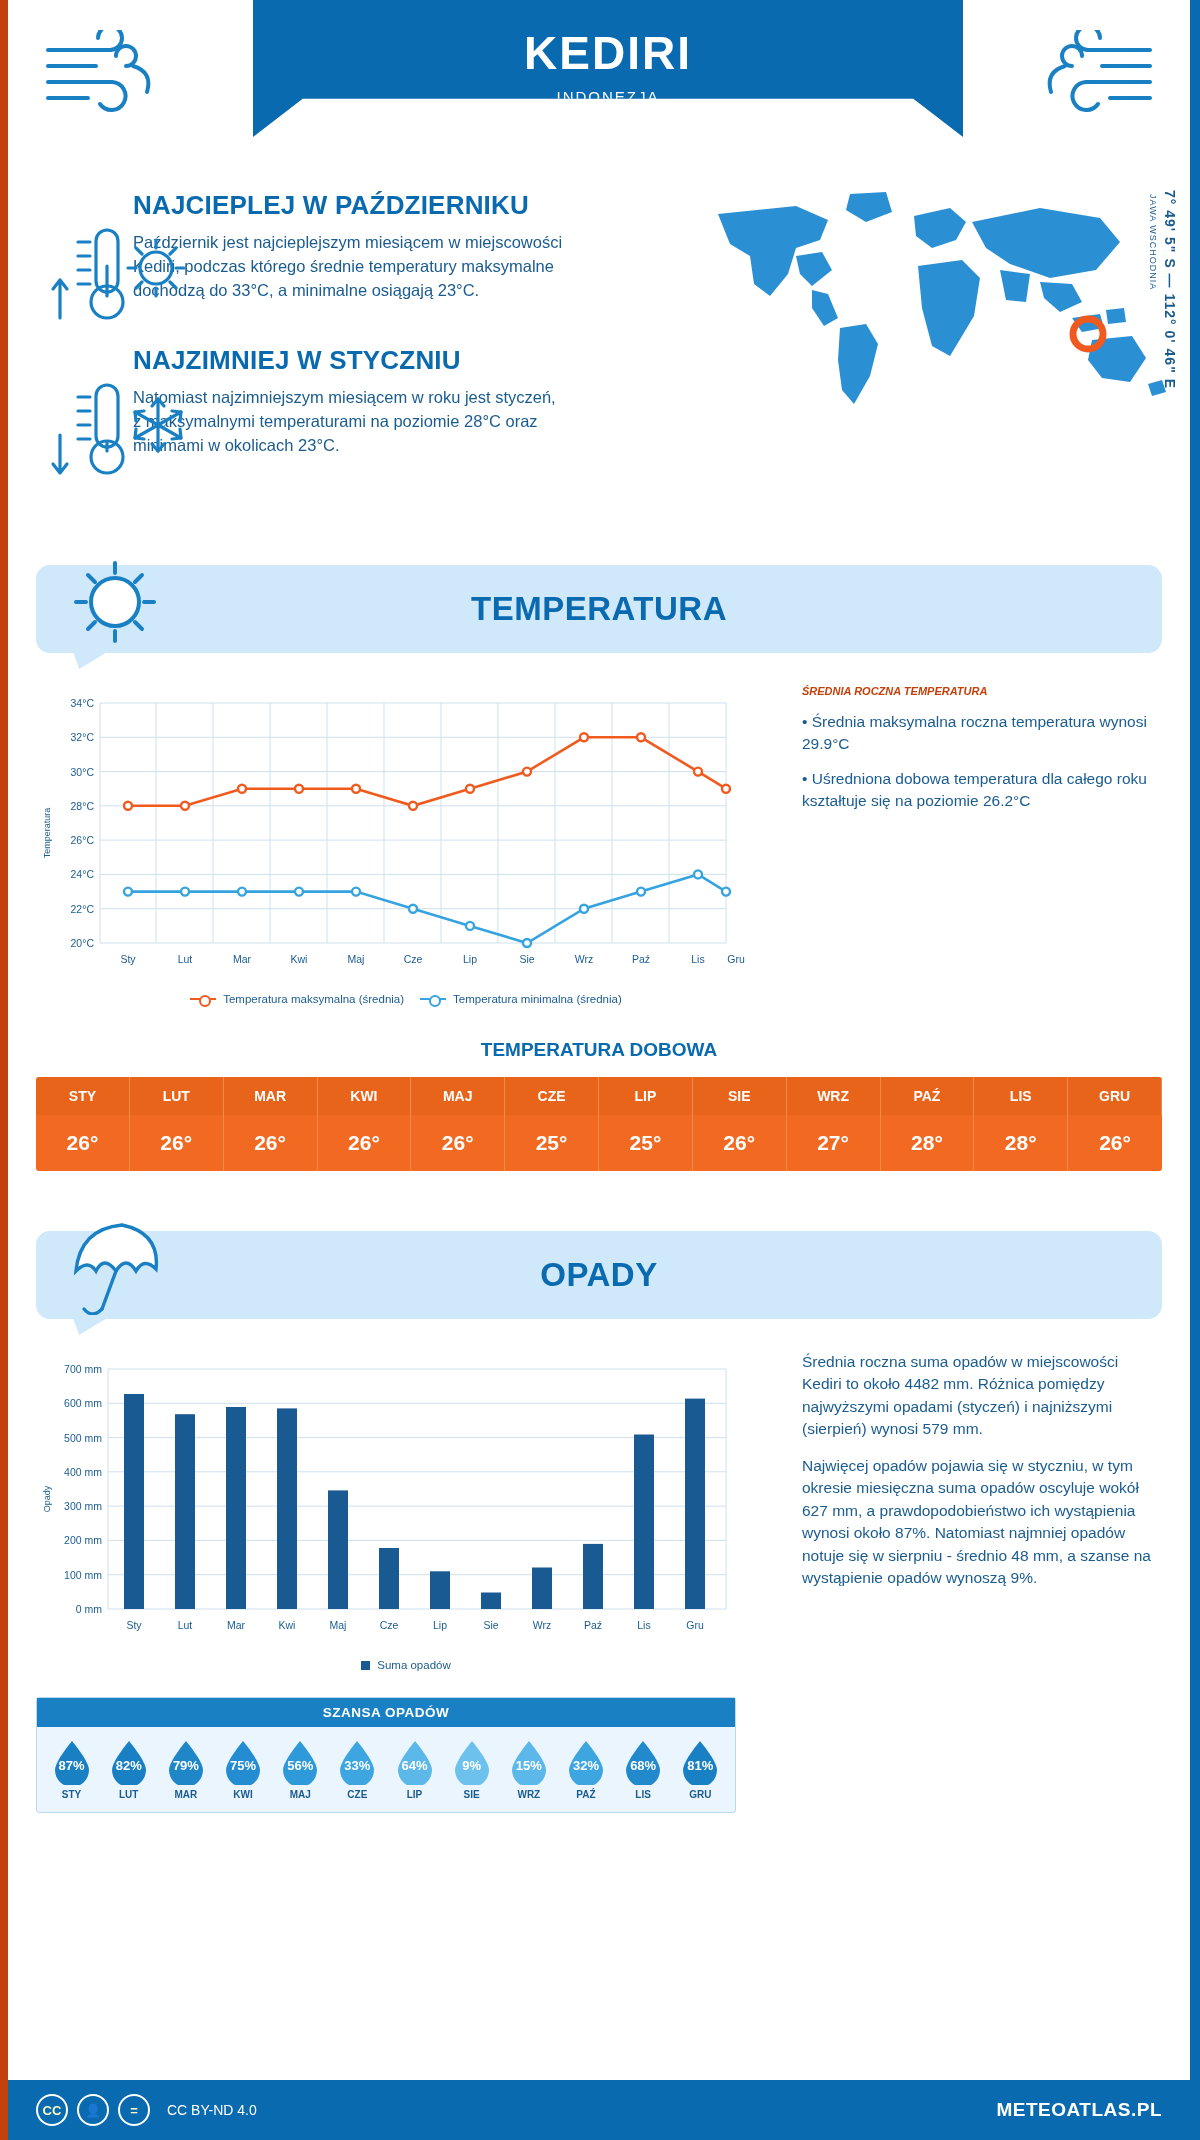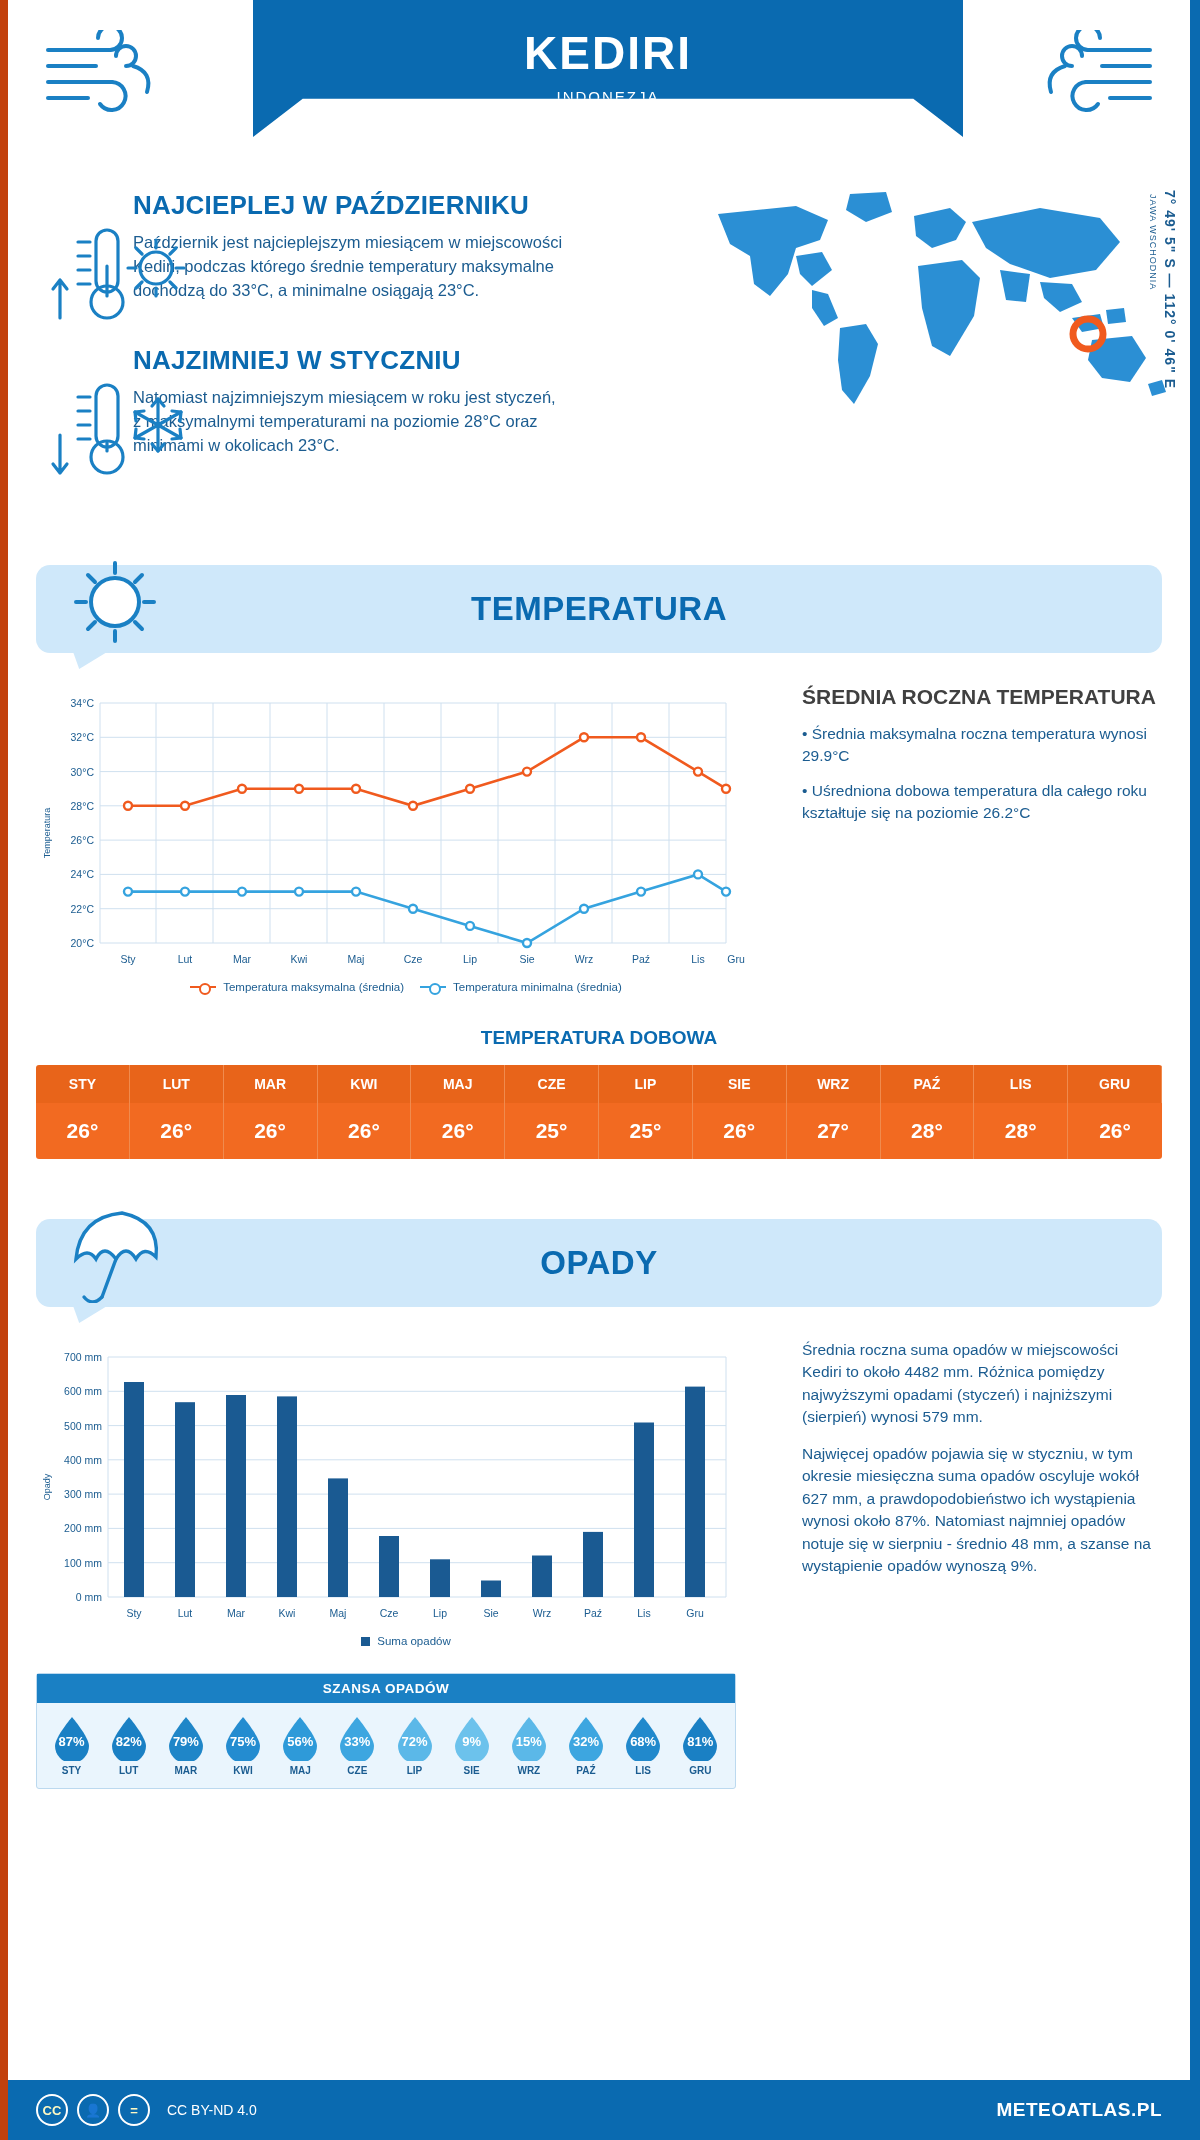--- a/index.html
+++ b/index.html
@@ -154,24 +154,25 @@
   }
 
   
   .chart-row {
     display: flex;
     padding: 20px 28px 0 28px;
   }
   .chart-col { width: 740px; }
   .side-col { flex: 1; padding-left: 26px; padding-top: 12px; }
   .side-title {
-    font-size: 21px;
-    font-weight: bold;
-    color: #404040;
+    font-size: 11px;
+    font-weight: bold;
+    color: #c2410c;
     margin: 0 0 14px 0;
+    font-style: italic;
   }
   .side-item {
     font-size: 15.5px;
     line-height: 1.4;
     color: #1b5c90;
     margin: 0 0 14px 0;
   }
   .side-para {
     font-size: 15.5px;
     line-height: 1.45;
@@ -184,21 +185,21 @@
     font-size: 9px;
     fill: #1b5c90;
   }
   .tick-text { font-size: 10.5px; fill: #1b5c90; }
   .grid-line { stroke: #cfe0ef; stroke-width: 1; }
 
   .legend-row {
     display: flex;
     justify-content: center;
     gap: 16px;
-    margin-top: 8px;
+    margin-top: 20px;
   }
   .legend-item {
     display: flex;
     align-items: center;
     font-size: 11.5px;
     color: #1b5c90;
   }
   .legend-swatch {
     width: 26px; height: 2px; margin-right: 7px; position: relative;
   }
@@ -734,21 +735,21 @@
             <span>33%</span>
           </div>
           <div class="drop-label">CZE</div>
         </div>
 
         <div class="drop-cell">
           <div class="drop">
             <svg width="42" height="46" viewBox="0 0 42 46">
                 <path d="M21 2 C21 2 4 22 4 31 a17 17 0 0 0 34 0 C38 22 21 2 21 2 Z" fill="#5bb8e8"></path>
               </svg>
-            <span>72%</span>
+            <span>64%</span>
           </div>
           <div class="drop-label">LIP</div>
         </div>
 
         <div class="drop-cell">
           <div class="drop">
             <svg width="42" height="46" viewBox="0 0 42 46">
                 <path d="M21 2 C21 2 4 22 4 31 a17 17 0 0 0 34 0 C38 22 21 2 21 2 Z" fill="#6cc2ec"></path>
               </svg>
             <span>9%</span>

